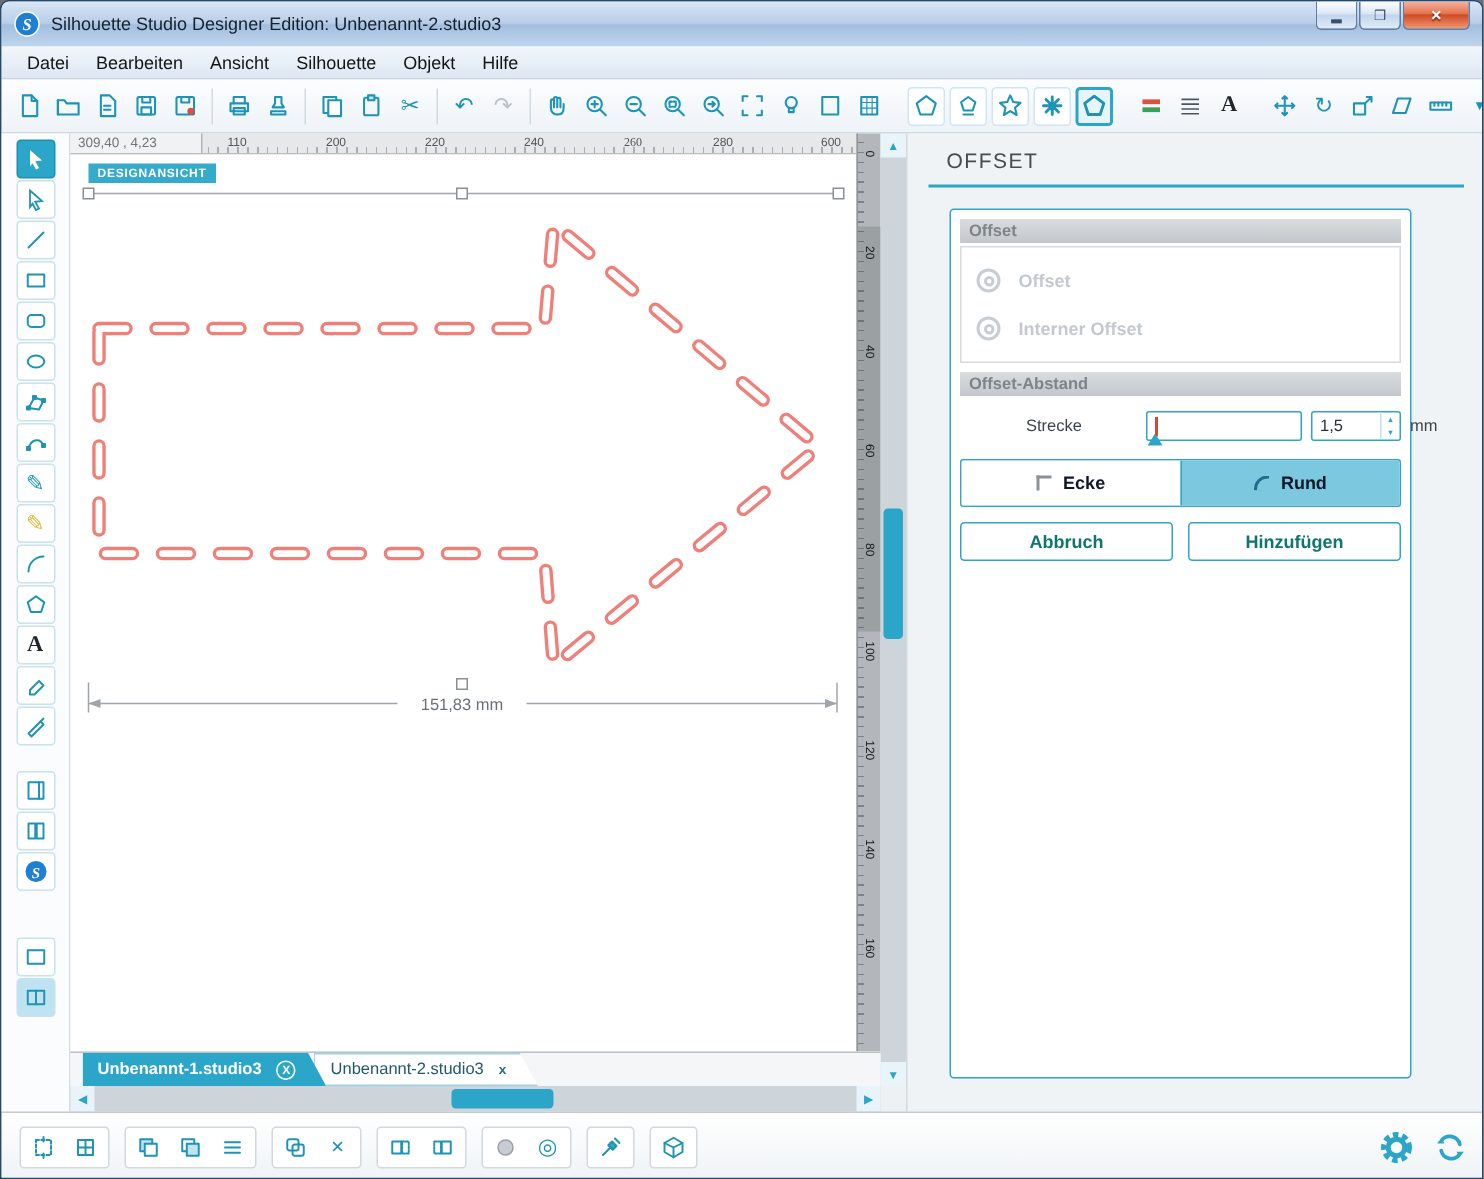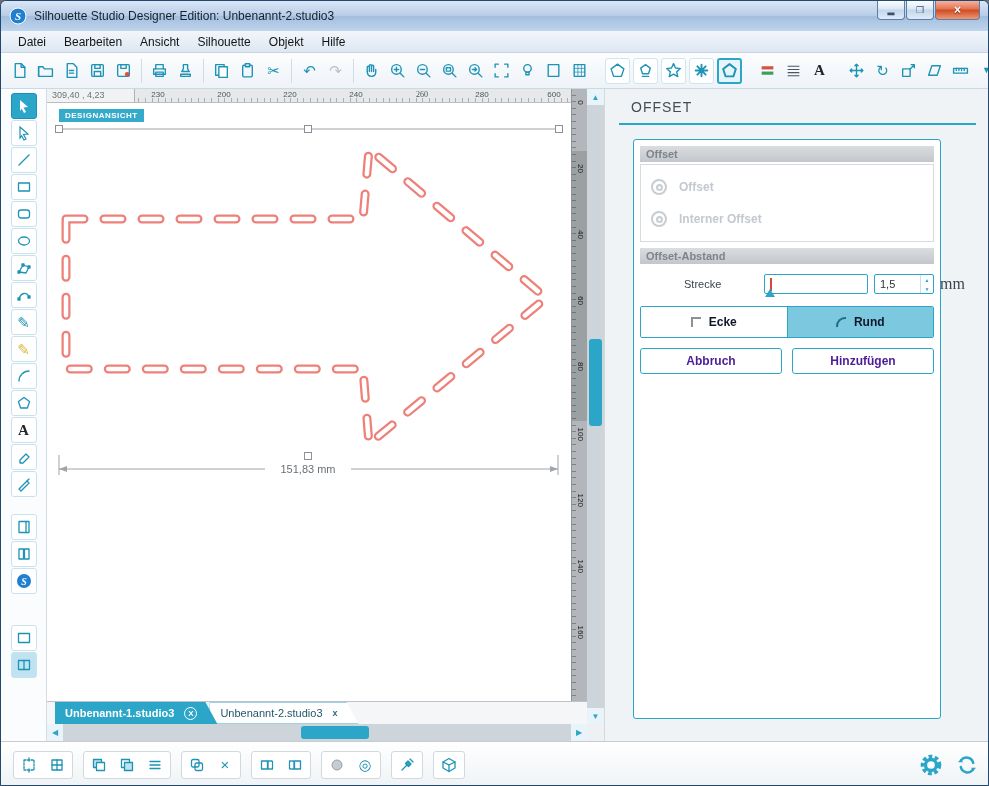--- a/index.html
+++ b/index.html
@@ -89,29 +89,29 @@
   .opt-label{font-size:12px;font-weight:bold;color:#c3c9cf;}
   .dist-row{display:flex;align-items:center;margin:10px 0 12px 4px;gap:6px;}
   .dist-label{font-size:11px;color:#3c444b;width:74px;flex:none;margin-left:40px;}
   .slider{width:104px;height:20px;border:1px solid #2BA6C9;background:#fff;position:relative;border-radius:2px;flex:none;}
   .slider-mark{position:absolute;left:5px;top:3px;width:2px;height:13px;background:#d6473a;}
   .slider-thumb{position:absolute;left:0;bottom:-4px;width:0;height:0;border-left:5px solid transparent;border-right:5px solid transparent;border-bottom:8px solid #2BA6C9;}
   .numbox{width:60px;height:20px;border:1px solid #2BA6C9;background:#fff;display:flex;align-items:stretch;border-radius:2px;flex:none;}
   .numval{flex:1;font-size:11px;color:#2b3238;padding-left:5px;line-height:18px;}
   .spin{width:13px;display:flex;flex-direction:column;border-left:1px solid #bfe0ec;}
   .su,.sd{flex:1;font-size:5px;color:#2BA6C9;display:flex;align-items:center;justify-content:center;}
-  .unit{font-size:16px;color:#3c444b;font-family:Liberation Serif, serif;}
+  .unit{font-size:11px;color:#3c444b;}
   .seg{display:flex;border:1px solid #2BA6C9;border-radius:2px;overflow:hidden;margin-bottom:10px;}
   .seg-btn{flex:1;height:30px;display:flex;align-items:center;justify-content:center;gap:8px;font-size:12px;font-weight:bold;color:#0f172a;background:#fff;}
   .seg-btn + .seg-btn{border-left:1px solid #2BA6C9;}
   .seg-btn.active{background:#7cc8de;}
   .corner-ic{width:10px;height:10px;border-left:2px solid #8a9197;border-top:2px solid #8a9197;}
   .round-ic{width:10px;height:10px;border-left:2px solid #1d6e8d;border-top:2px solid #1d6e8d;border-top-left-radius:9px;}
   .act-row{display:flex;gap:10px;}
-  .pbtn{flex:1;height:26px;border:1px solid #2BA6C9;background:#fff;border-radius:3px;font-size:12px;font-weight:bold;color:#4c1d95;font-family:"Liberation Sans",sans-serif;}
+  .pbtn{flex:1;height:26px;border:1px solid #2BA6C9;background:#fff;border-radius:3px;font-size:12px;font-weight:bold;color:#0f766e;font-family:"Liberation Sans",sans-serif;}
 
   
   .bottombar{position:absolute;left:0;top:740px;width:989px;height:46px;background:linear-gradient(#ffffff,#eff3f5);border-top:1px solid #c6cdd2;display:flex;align-items:center;padding:0 12px;gap:10px;}
   .bgrp{display:flex;gap:2px;border:1px solid #d2d9de;border-radius:3px;padding:2px;background:#fff;flex:none;}
   .bbtn{width:26px;height:22px;display:flex;align-items:center;justify-content:center;}
   .bbtn svg{width:16px;height:16px;}
   .bb-right{margin-left:auto;display:flex;gap:14px;align-items:center;}
   .bb-right svg{width:22px;height:22px;}
 </style>
 </head>
@@ -448,21 +448,21 @@
         </div>
       <div class="lbtn active-light">
           <svg class="ic" viewBox="0 0 16 16">
             <rect x="2.5" y="3.5" width="11" height="9"></rect>
             <path d="M8 3.5v9"></path>
           </svg>
         </div>
     </div>
 
     <div class="hruler">
-        <span class="hrnum" style="left: 111px;">230</span>
+        <span class="hrnum" style="left: 111px;">110</span>
         <span class="hrnum" style="left: 177px;">200</span>
         <span class="hrnum" style="left: 243px;">220</span>
         <span class="hrnum" style="left: 309px;">240</span>
         <span class="hrnum" style="left: 375px; font-family: Liberation Serif, serif;">260</span>
         <span class="hrnum" style="left: 435px;">280</span>
         <span class="hrnum" style="left: 507px;">600</span>
       </div>
     <div class="coords">309,40 , 4,23</div>
 
     <div class="canvas">

